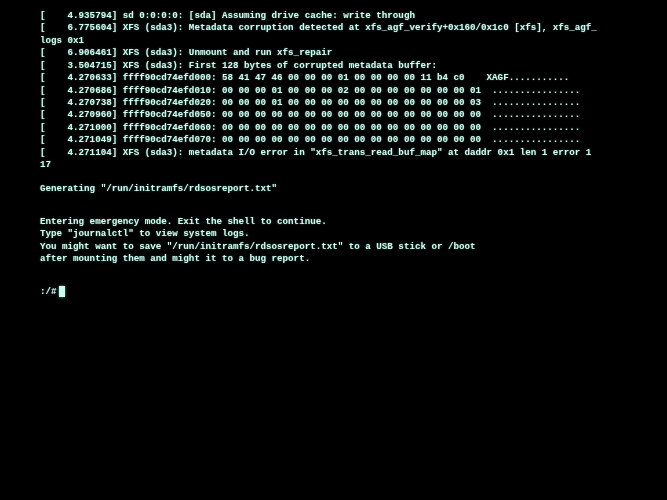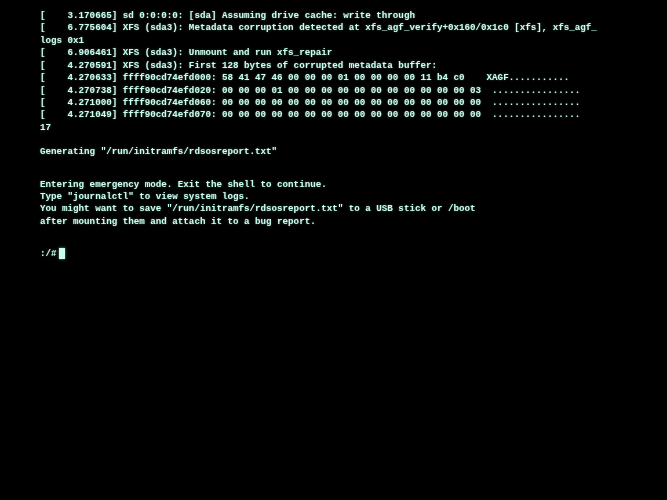--- a/index.html
+++ b/index.html
@@ -50,37 +50,40 @@
     font-size: 8px;
     color: rgba(150,150,150,0.2);
     font-family: Arial, sans-serif;
     font-weight: normal;
   }
 </style>
 </head>
 <body>
 
 <div class="screen">
-  <div class="line">[    3.170665] sd 0:0:0:0: [sda] Assuming drive cache: write through</div>
+  <div class="line">[    4.935794] sd 0:0:0:0: [sda] Assuming drive cache: write through</div>
   <div class="line">[    6.775604] XFS (sda3): Metadata corruption detected at xfs_agf_verify+0x160/0x1c0 [xfs], xfs_agf_</div>
   <div class="line">logs 0x1</div>
   <div class="line">[    6.906461] XFS (sda3): Unmount and run xfs_repair</div>
-  <div class="line">[    4.270591] XFS (sda3): First 128 bytes of corrupted metadata buffer:</div>
+  <div class="line">[    3.504715] XFS (sda3): First 128 bytes of corrupted metadata buffer:</div>
   <div class="line">[    4.270633] ffff90cd74efd000: 58 41 47 46 00 00 00 01 00 00 00 00 11 b4 c0    XAGF...........</div>
+  <div class="line">[    4.270686] ffff90cd74efd010: 00 00 00 01 00 00 00 02 00 00 00 00 00 00 00 01  ................</div>
   <div class="line">[    4.270738] ffff90cd74efd020: 00 00 00 01 00 00 00 00 00 00 00 00 00 00 00 03  ................</div>
+  <div class="line">[    4.270960] ffff90cd74efd050: 00 00 00 00 00 00 00 00 00 00 00 00 00 00 00 00  ................</div>
   <div class="line">[    4.271000] ffff90cd74efd060: 00 00 00 00 00 00 00 00 00 00 00 00 00 00 00 00  ................</div>
   <div class="line">[    4.271049] ffff90cd74efd070: 00 00 00 00 00 00 00 00 00 00 00 00 00 00 00 00  ................</div>
+  <div class="line">[    4.271104] XFS (sda3): metadata I/O error in "xfs_trans_read_buf_map" at daddr 0x1 len 1 error 1</div>
   <div class="line">17</div>
 
   <div class="gap"></div>
   <div class="line">Generating "/run/initramfs/rdsosreport.txt"</div>
 
   <div class="gap2"></div>
   <div class="line">Entering emergency mode. Exit the shell to continue.</div>
   <div class="line">Type "journalctl" to view system logs.</div>
   <div class="line">You might want to save "/run/initramfs/rdsosreport.txt" to a USB stick or /boot</div>
-  <div class="line">after mounting them and attach it to a bug report.</div>
+  <div class="line">after mounting them and might it to a bug report.</div>
 
   <div class="gap2"></div>
   <div class="line prompt"><span>:/#</span><span class="cursor"></span></div>
 </div>
 
 <div class="watermark"></div>
 
 </body></html>

